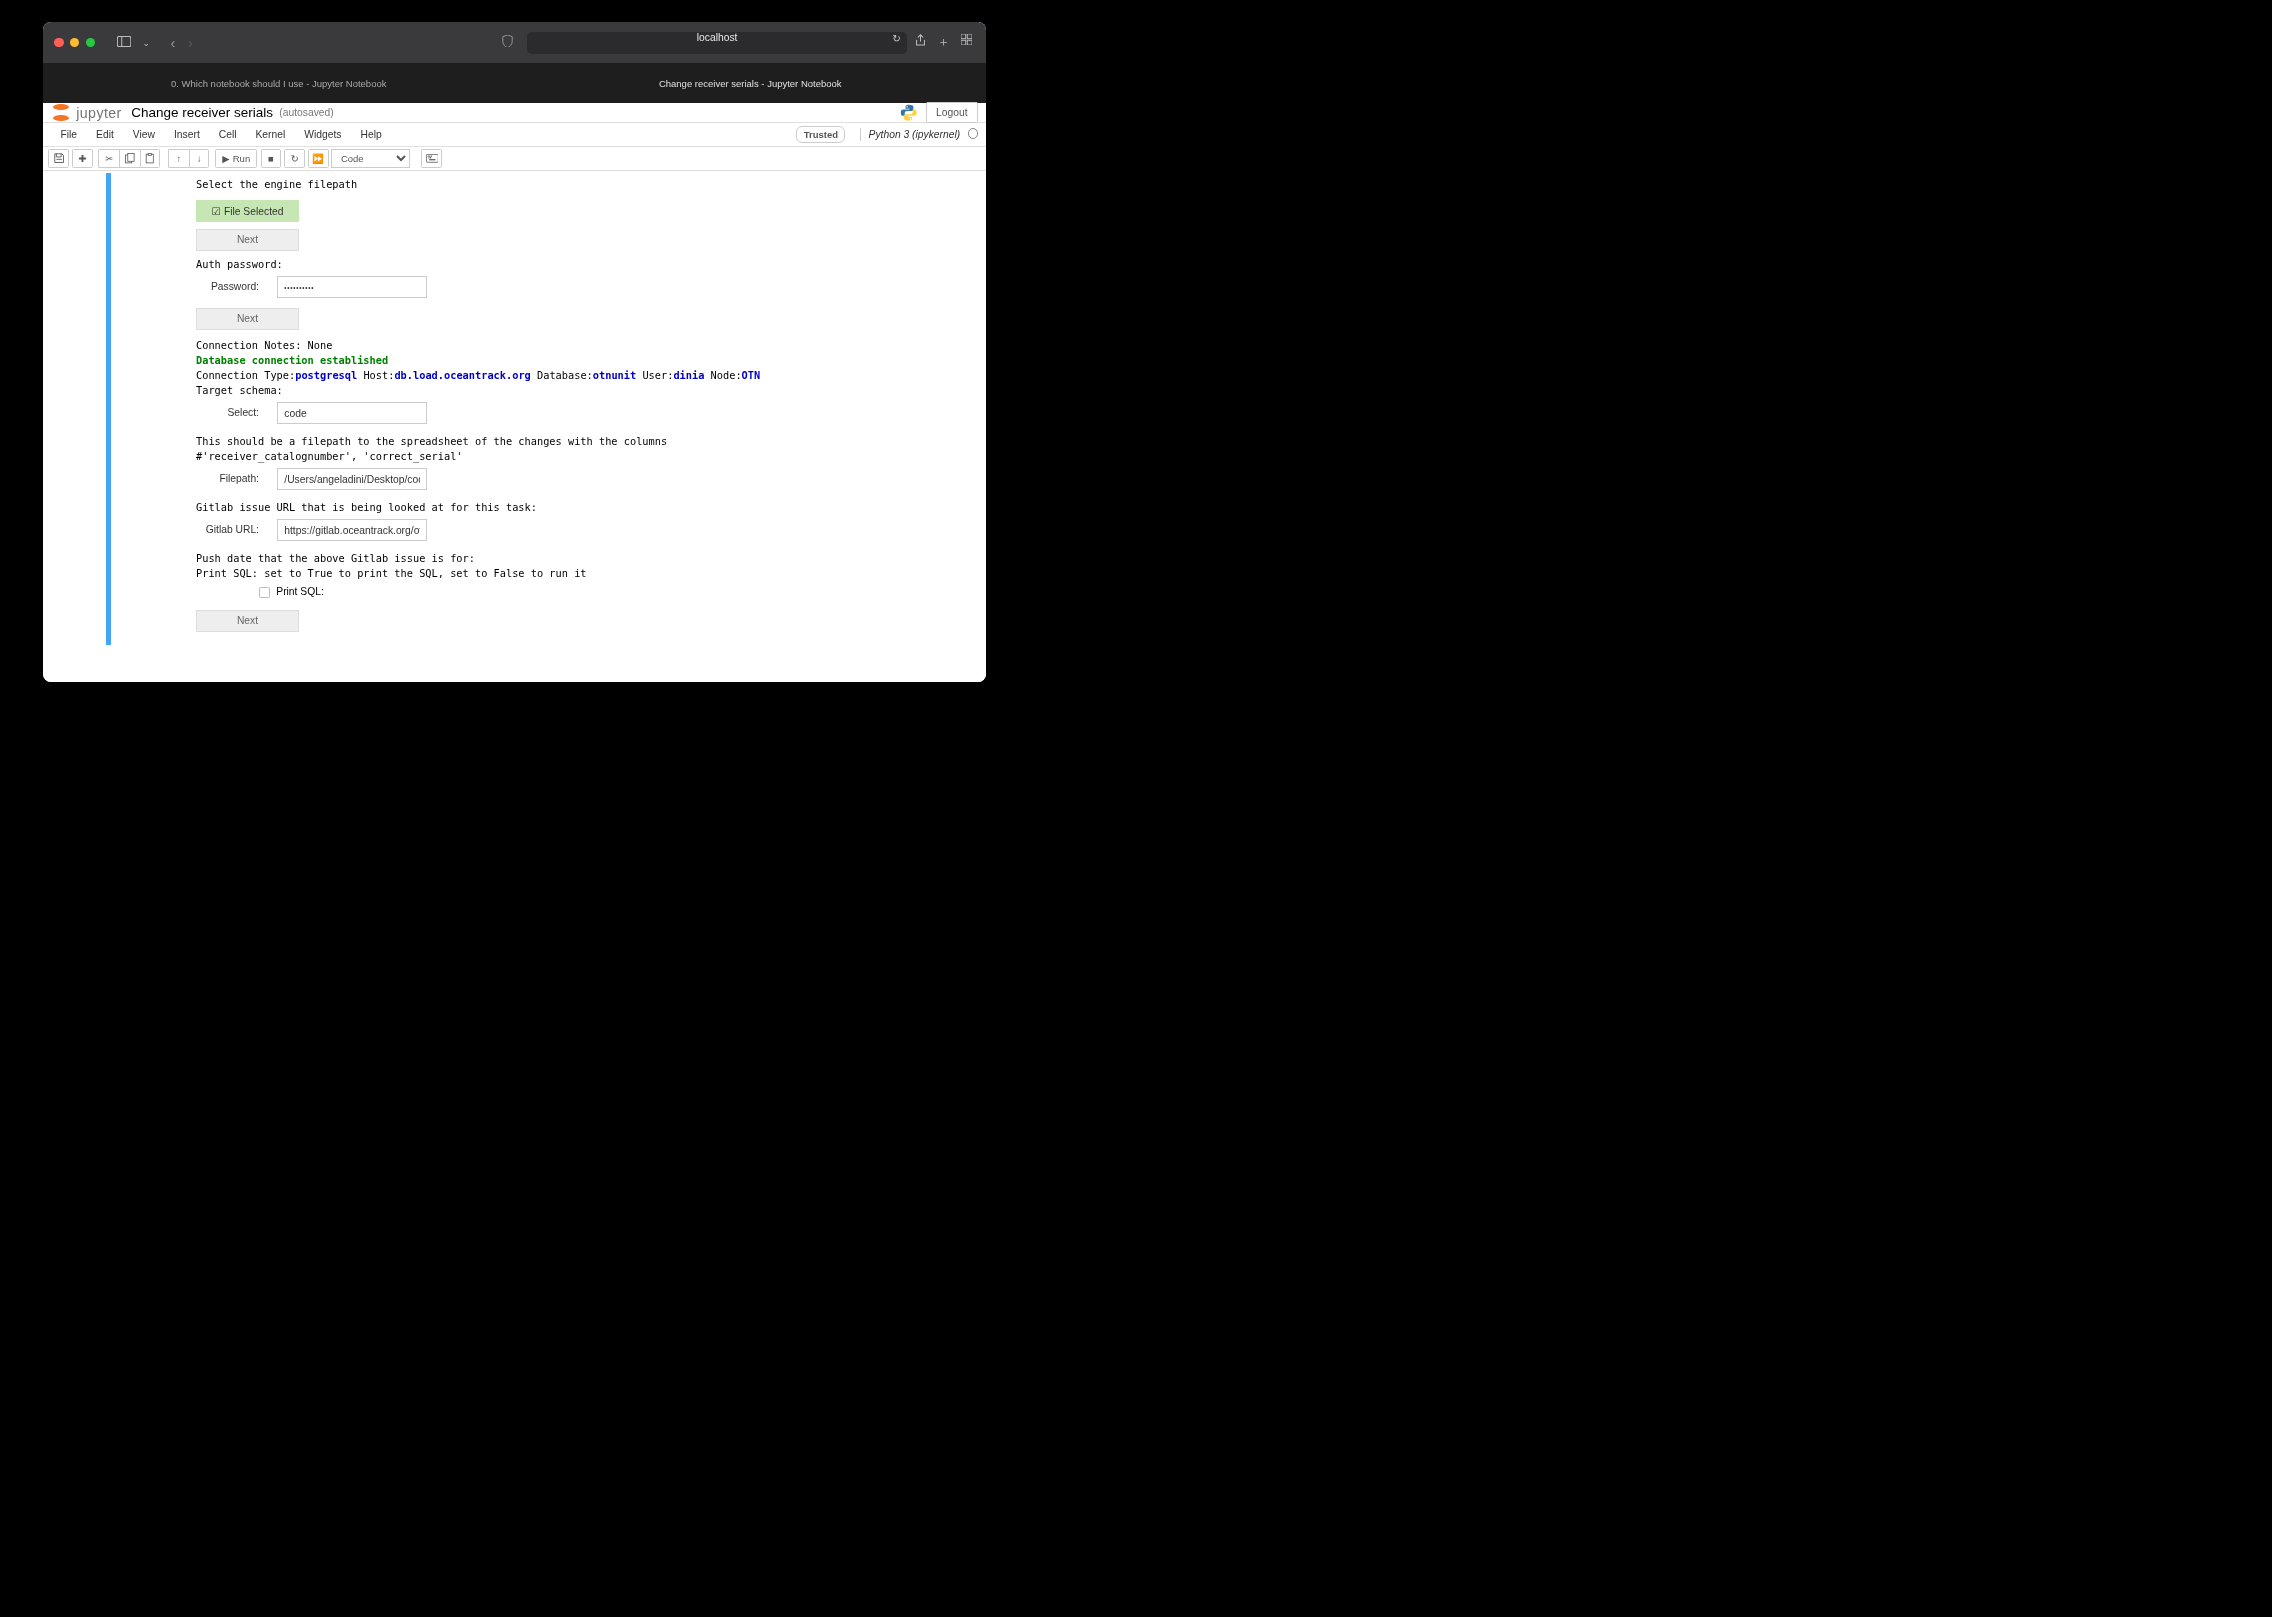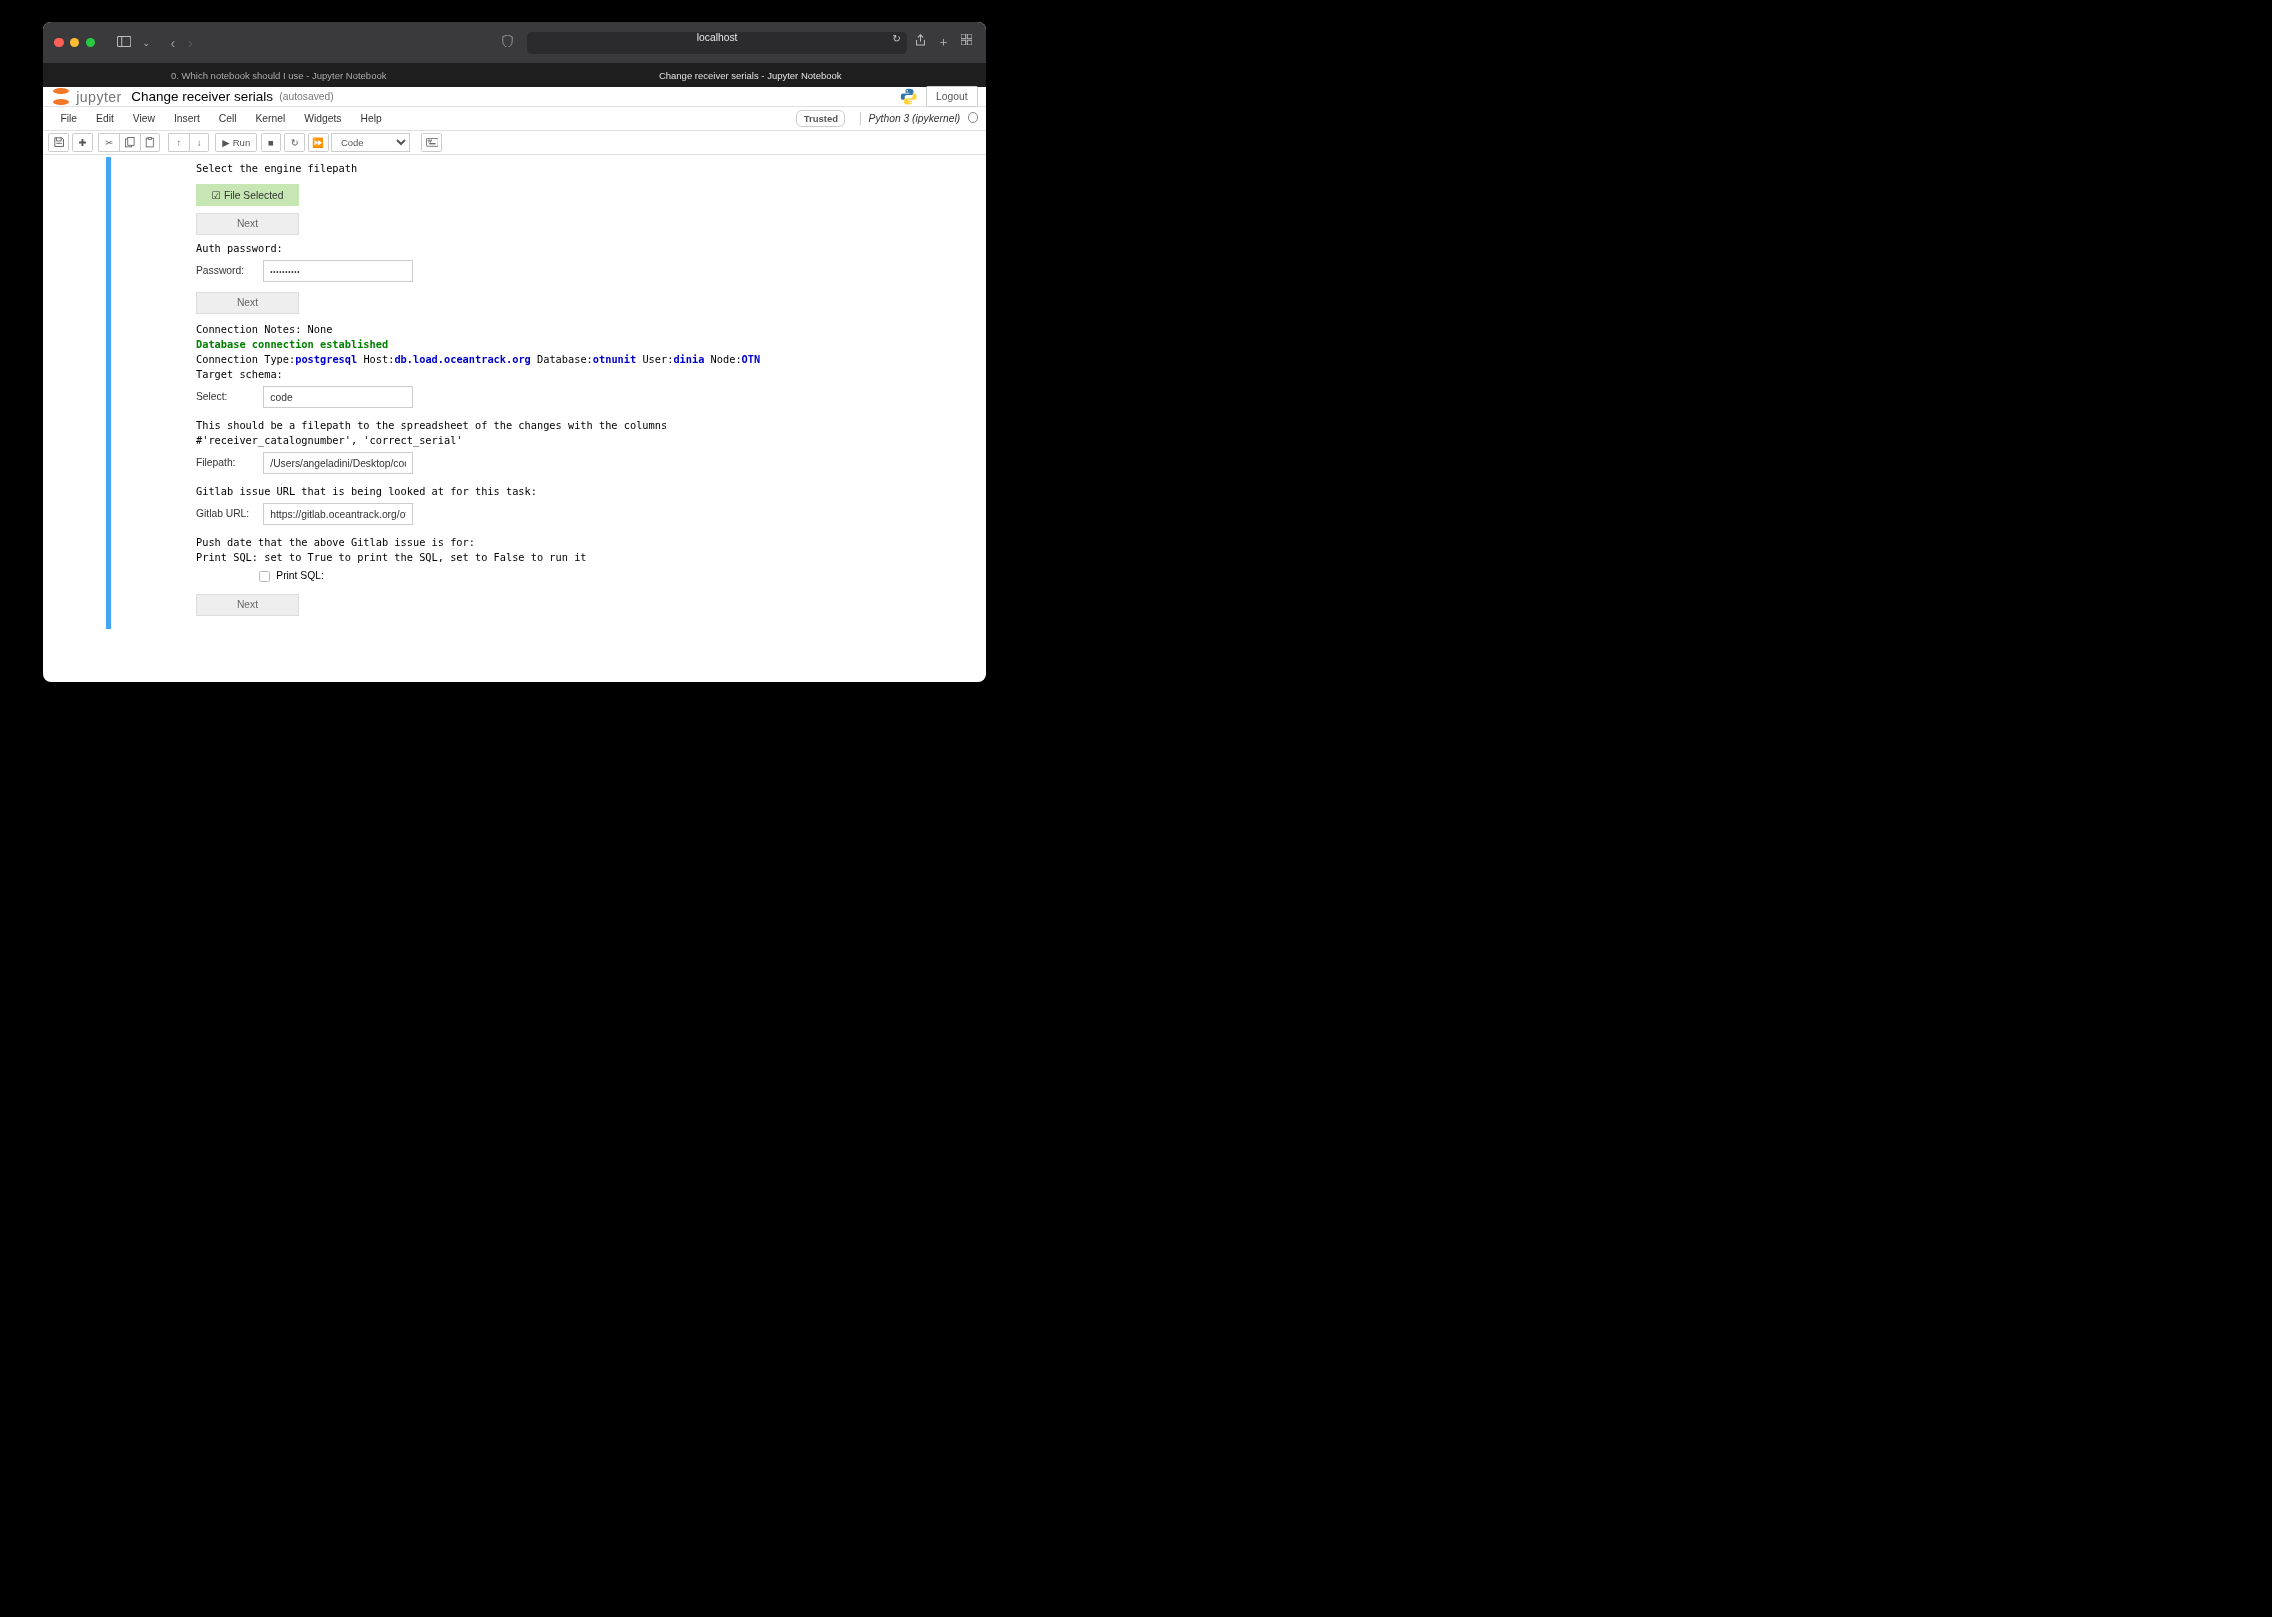--- a/index.html
+++ b/index.html
@@ -11,21 +11,21 @@
   .dot.red { background: #ff5f57; }
   .dot.yellow { background: #febc2e; }
   .dot.green { background: #28c840; }
   .tb-group { display: flex; align-items: center; gap: 4.7px; margin-left: 11px; }
   .tb-icon { color: #bdbdbd; font-size: 12.7px; padding: 1.6px 3.2px; }
   .tb-nav { margin-left: 4.7px; }
   .tb-chev { color: #9a9a9a; font-size: 14.2px; padding: 0 4.7px; }
   .url-bar { flex: 1; min-width: 317px; max-width: 380px; height: 22px; background: #2b2b2d; border-radius: 4.7px; display: flex; justify-content: center; color: #e6e6e6; font-size: 10.3px; position: relative; }
   .url-refresh { position: absolute; right: 6.3px; color: #bcbcbc; font-size: 10.3px; }
   .tb-right { margin-left: auto; display: flex; gap: 11px; color: #bdbdbd; font-size: 12.7px; padding-right: 3.2px;}
-  .tabbar { height: 24px; background: #1e1e1e; display: flex; }
+  .tabbar { height: 40px; background: #1e1e1e; display: flex; }
   .tab { flex: 1; display: flex; align-items: center; justify-content: center; color: #a9a9a9; font-size: 9.5px; }
   .tab.inactive { background: #1e1e1e; }
   .tab.active { background: #1e1e1e; color: #e0e0e0; }
   
   .jp-header { height: 20px; background: #fff; display: flex; align-items: center; padding: 0 8px; border-bottom: 0.8px solid #e0e0e0; }
   .jp-logo { display: flex; align-items: center; gap: 4.7px; margin-right: 9.5px;}
   .jp-logo-circ { width: 20.6px; height: 20.6px; position: relative; }
   .jp-logo-circ::before, .jp-logo-circ::after { content:""; position:absolute; left:2.4px; width:16px; height:6.3px; border-radius:50%; background:#f37626; }
   .jp-logo-circ::before { top:1.6px; }
   .jp-logo-circ::after { bottom:1.6px; }
@@ -53,21 +53,21 @@
   .celltype { border:0.8px solid #ccc; height:19px; font-size:9.5px; padding: 0 4.7px; width: 79px; background:#fff; color:#555;}
   
   .notebook-area { background:#fff; padding: 1.6px 0 8px 0; overflow: hidden; height: calc(100% - 41px - 24px - 30px - 24px - 24px);}
   .cell-container { display:flex; padding-left: 63px; }
   .cell-bar { width:4.7px; background:#42a5f5; margin-right: 6.3px; align-self: stretch;}
   .cell-output { font-family: Menlo, monospace; font-size: 10.3px; color:#000; line-height: 1.45; flex:1; padding: 4.7px 32px 4.7px 79px; }
   .mono { font-family: Menlo, monospace; font-size: 10.3px; }
   .mono-label { letter-spacing: 0; }
   
   .widget-row { display:flex; align-items:center; margin: 4.7px 0 9.5px 0; }
-  .widget-label { width: 63px; text-align: left; font-family: -apple-system, sans-serif; font-size: 10.3px; color:#333; margin-right: 4px;}
+  .widget-label { width: 63px; text-align: right; font-family: -apple-system, sans-serif; font-size: 10.3px; color:#333; margin-right: 18px;}
   .widget-input { border:0.8px solid #ccc; height: 22px; padding: 0 6.3px; font-size: 10.3px; width: 150px; font-family:-apple-system,sans-serif; color:#333;}
   .widget-input.focused { border: 0.8px solid #4a90d9; box-shadow: 0 0 0 0.8px rgba(74,144,217,0.3);}
   .widget-btn { border:0.8px solid #ddd; background:#eee; color:#666; font-size:10.3px; height:22px; width:103px; display:flex;align-items:center;justify-content:center; }
   .widget-btn.green { background:#c6e6b3; color:#333; width:103px; border:0.8px solid #c6e6b3;}
   .widget-check { width:11px; height:11px; border:0.8px solid #bbb; border-radius:1.6px; margin-right: 6.3px; background:#fff;}
   
   .conn-green { color: #008000; font-weight: bold; }
   .conn-blue { color: #0000cd; font-weight: bold; }
 </style>
 </head>

